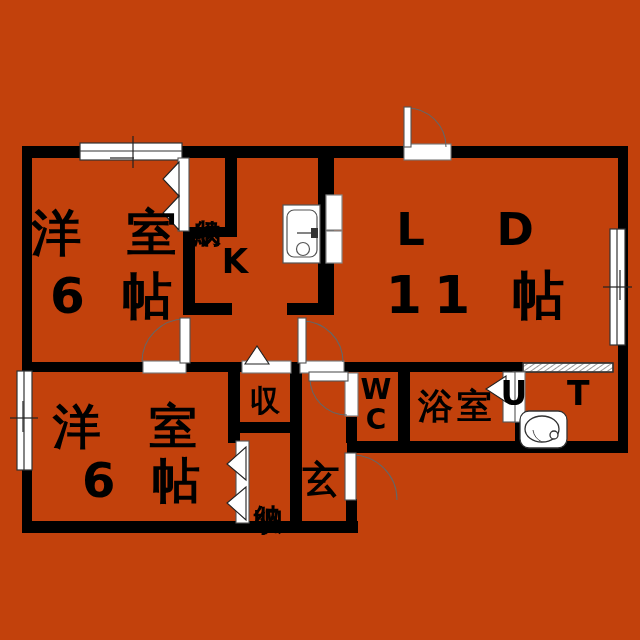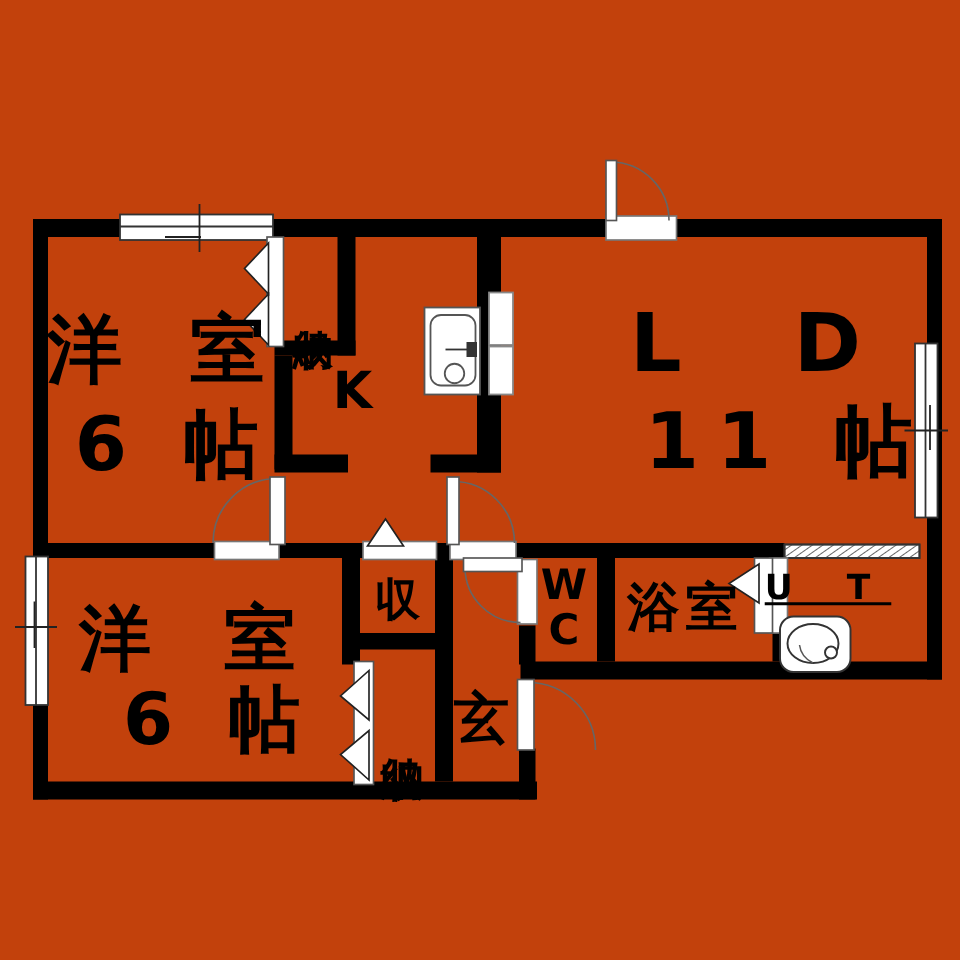--- a/index.html
+++ b/index.html
@@ -15,32 +15,32 @@
   }
   .lbl.vert{
     writing-mode:vertical-rl;text-orientation:upright;letter-spacing:0;
     transform:translate(-50%,-50%);
   }
   
   #lbl-bed-up-name   {left:111px;top:233px;font-size:50px;letter-spacing:14px;}
   #lbl-bed-up-size   {left:116px;top:296px;font-size:50px;letter-spacing:10px;}
   #lbl-k-name        {left:236px;top:261px;font-size:34px;}
   #lbl-k-size        {left:245px;top:296px;font-size:32px;letter-spacing:8px;}
-  #lbl-ld-name       {left:479px;top:229px;font-size:54px;letter-spacing:28px;margin-left:32px;}
-  #lbl-ld-size       {left:481px;top:295px;font-size:52px;letter-spacing:12px;margin-left:44px;}
+  #lbl-ld-name       {left:479px;top:229px;font-size:45px;letter-spacing:28px;}
+  #lbl-ld-size       {left:481px;top:295px;font-size:52px;letter-spacing:12px;}
   #lbl-closet-up     {left:208px;top:198px;font-size:27px;}
   #lbl-closet-mid    {left:266px;top:401px;font-size:30px;}
   #lbl-closet-low    {left:268px;top:482px;font-size:29px;}
   #lbl-bed-low-name  {left:133px;top:426px;font-size:48px;letter-spacing:16px;}
   #lbl-bed-low-size  {left:146px;top:480px;font-size:48px;letter-spacing:10px;}
   #lbl-genkan        {left:322px;top:479px;font-size:37px;}
   #lbl-wc-w          {left:376px;top:390px;font-size:28px;letter-spacing:0;}
   #lbl-wc-c          {left:376px;top:420px;font-size:28px;letter-spacing:0;}
   #lbl-bath          {left:457px;top:406px;font-size:35px;letter-spacing:4px;}
-  #lbl-ut            {left:552px;top:393px;font-size:23px;letter-spacing:14px;text-decoration:underline;}
+  #lbl-ut            {left:552px;top:393px;font-size:33px;letter-spacing:14px;}
 </style>
 </head>
 <body>
 
 <div id="canvas">
 
   <svg id="plan-svg" width="640" height="640" viewBox="0 0 640 640">
     <defs>
       <pattern id="hatch" width="4" height="9" patternUnits="userSpaceOnUse" patternTransform="rotate(55)">
         <line x1="0" y1="0" x2="0" y2="9" stroke="#555" stroke-width="1.2"></line>

